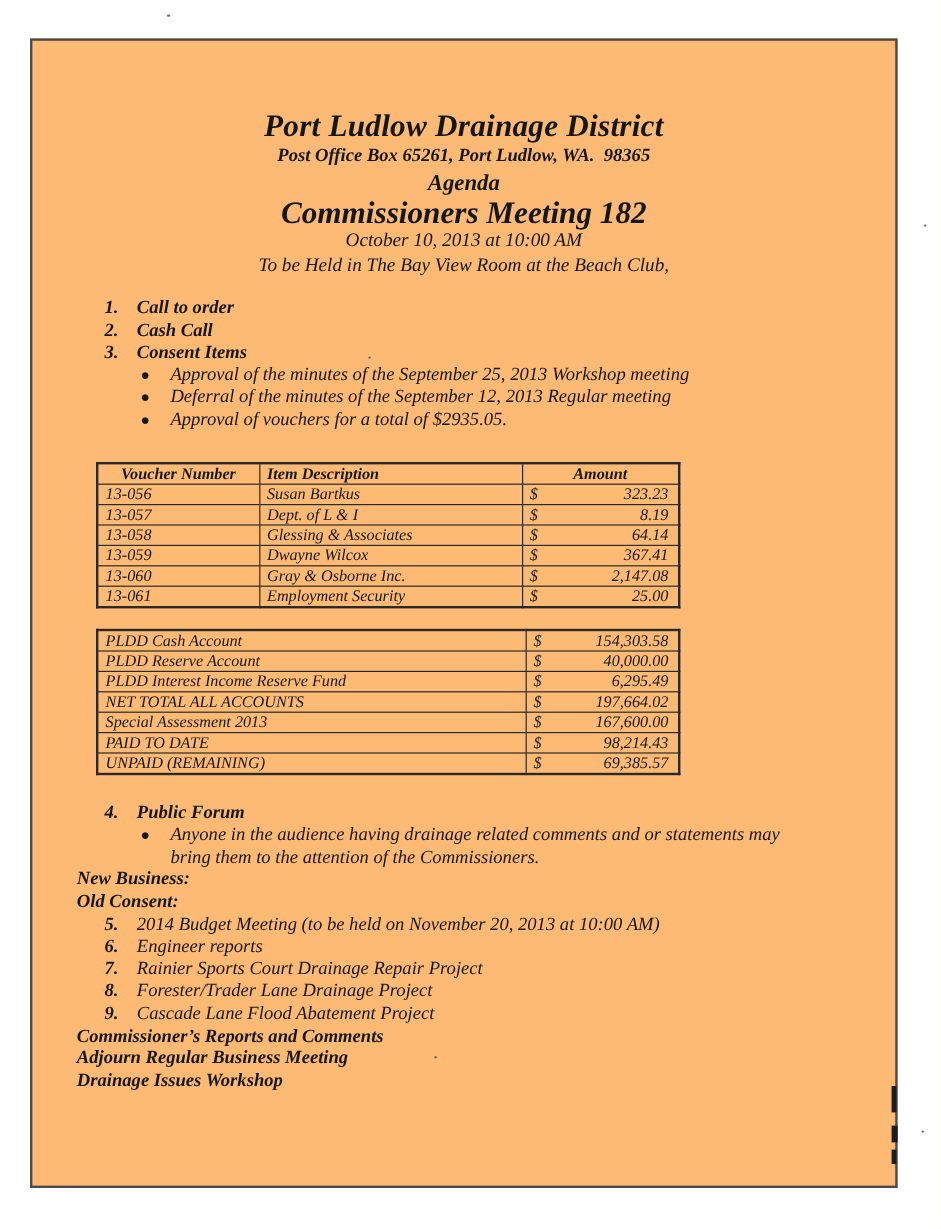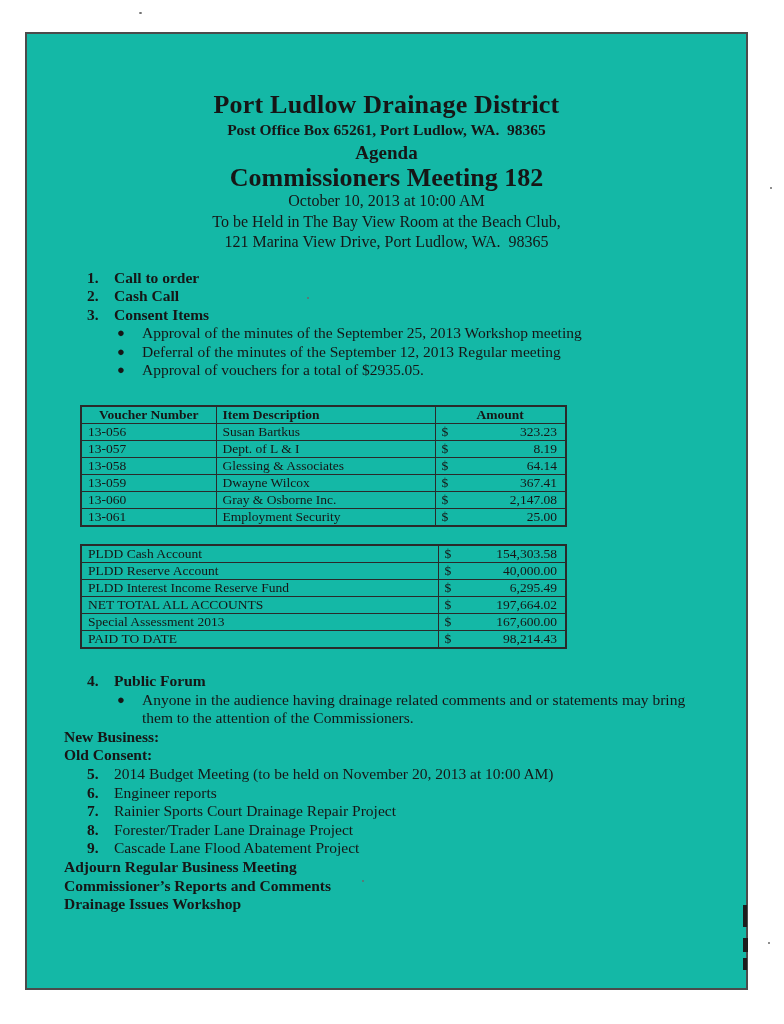--- a/index.html
+++ b/index.html
@@ -8,21 +8,22 @@
     font-family: "Liberation Serif", "DejaVu Serif", serif;
     color: #161616;
     position: relative;
     overflow: hidden;
   }
   .page-frame {
     position: absolute;
     left: 25px; top: 32px;
     width: 723px; height: 958px;
     border: 2px solid #4b4b4b;
-    background: #14b8a6;
+    background: #fdba74;
+    font-style: italic;
   }
   .content { position: relative; width: 100%; height: 100%; }
 
   
   .doc-header { text-align: center; padding-top: 56px; }
   .doc-title   { font-size: 26px; font-weight: bold; letter-spacing: .2px; line-height: 30px; }
   .doc-address { font-size: 15.5px; font-weight: bold; line-height: 19px; }
   .doc-type    { font-size: 19px; font-weight: bold; line-height: 24px; margin-top: 2px; }
   .doc-meeting { font-size: 26px; font-weight: bold; line-height: 26px; }
   .doc-datetime, .doc-loc { font-size: 16px; line-height: 20.5px; }
@@ -60,21 +61,20 @@
 <div class="page-frame">
   <div class="content">
 
     <header class="doc-header">
       <div class="doc-title">Port Ludlow Drainage District</div>
       <div class="doc-address">Post Office Box 65261, Port Ludlow, WA.&nbsp; 98365</div>
       <div class="doc-type">Agenda</div>
       <div class="doc-meeting">Commissioners Meeting 182</div>
       <div class="doc-datetime">October 10, 2013 at 10:00 AM</div>
       <div class="doc-loc">To be Held in The Bay View Room at the Beach Club,</div>
-      <div class="doc-loc">121 Marina View Drive, Port Ludlow, WA.&nbsp; 98365</div>
     </header>
 
     <section class="agenda-block">
       <div class="num-item bold-item">
         <span class="num">1.</span><span class="label">Call to order</span>
       </div>
       <div class="num-item bold-item">
         <span class="num">2.</span><span class="label">Cash Call</span>
       </div>
       <div class="num-item bold-item">
@@ -222,20 +222,29 @@
       </tr>
       <tr>
         <td>PAID TO DATE</td>
         <td class="amt">
               <div class="amt-wrap">
                 <span>$</span>
                 <span>98,214.43</span>
               </div>
             </td>
       </tr>
+      <tr>
+        <td>UNPAID (REMAINING)</td>
+        <td class="amt">
+              <div class="amt-wrap">
+                <span>$</span>
+                <span>69,385.57</span>
+              </div>
+            </td>
+      </tr>
     </tbody>
       </table>
 
     <section class="bottom-block">
       <div class="num-item bold-item">
         <span class="num">4.</span><span class="label">Public Forum</span>
       </div>
       <div class="bullet-item">
         <span class="marker">●</span>
           <span class="btext">Anyone in the audience having drainage related comments and or statements may bring them to the attention of the Commissioners.</span>
@@ -252,22 +261,22 @@
       <div class="num-item">
         <span class="num">7.</span><span class="label">Rainier Sports Court Drainage Repair Project</span>
       </div>
       <div class="num-item">
         <span class="num">8.</span><span class="label">Forester/Trader Lane Drainage Project</span>
       </div>
       <div class="num-item">
         <span class="num">9.</span><span class="label">Cascade Lane Flood Abatement Project</span>
       </div>
 
+      <div class="flush-heading">Commissioner’s Reports and Comments</div>
       <div class="flush-heading">Adjourn Regular Business Meeting</div>
-      <div class="flush-heading">Commissioner’s Reports and Comments</div>
       <div class="flush-heading">Drainage Issues Workshop</div>
     </section>
   </div>
 </div>
 
 <div class="speck" style="left:139px; top:12px; width:3px; height:2px;"></div>
 <div class="speck" style="left:307px; top:297px; width:2px; height:2px;"></div>
 <div class="speck" style="left:362px; top:880px; width:2px; height:2px;"></div>
 <div class="speck" style="left:768px; top:942px; width:2px; height:2px;"></div>
 <div class="speck" style="left:770px; top:187px; width:2px; height:2px;"></div>

